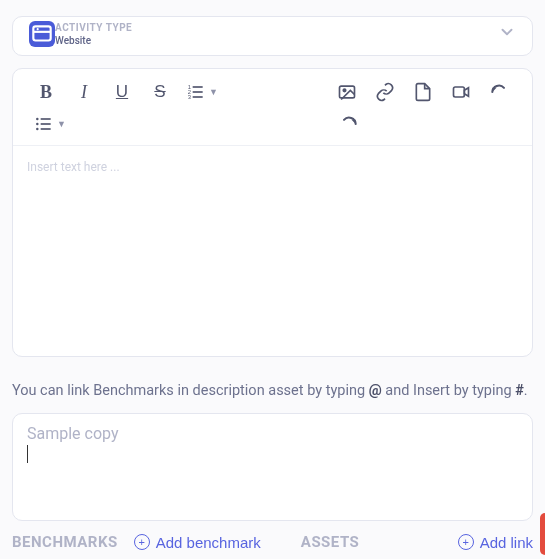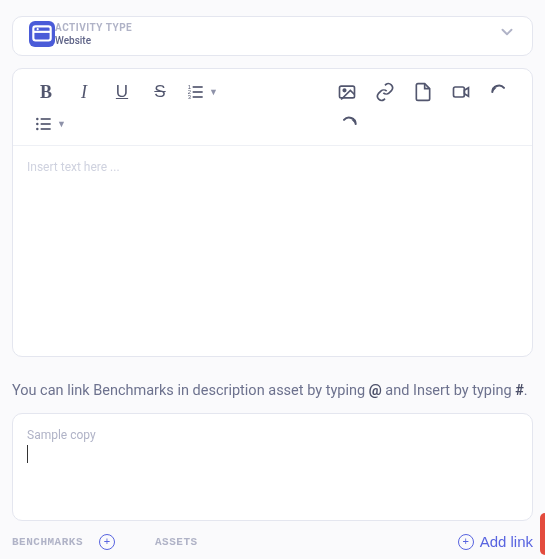--- a/index.html
+++ b/index.html
@@ -98,44 +98,43 @@
       border: 1px solid #e4e6ef;
       border-radius: 10px;
       background: #fff;
       padding: 10px 14px;
       min-height: 108px;
     }
     .sample-input {
       width: 100%;
       border: none;
       outline: none;
-      font-size: 12px;
+      font-size: 16px;
       color: #3b3f55;
       font-family: inherit;
       background: transparent;
     }
     .sample-input::placeholder { color: #b0b3c7; }
     .caret-line {
       width: 1px; height: 18px;
       background: #333;
       margin-top: 2px;
     }
     .bottom-bar {
       display: flex;
       align-items: center;
       padding: 0 12px;
       gap: 16px;
       font-size: 13px;
     }
     .sec-label {
       color: #b0b3c7;
       font-weight: 700;
-      font-size: 11px;
+      font-size: 15px;
       letter-spacing: 0.5px;
-      font-family: Liberation Mono, monospace;
     }
     .add-link {
       display: flex;
       align-items: center;
       gap: 6px;
       color: #5864e0;
       font-weight: 500;
       font-size: 15px;
       cursor: pointer;
       border: none;
@@ -273,20 +272,21 @@
 
 <div class="sample-card">
   <input class="sample-input" placeholder="Sample copy" style="">
   <div class="caret-line"></div>
 </div>
 
 <div class="bottom-bar">
   <span class="sec-label">BENCHMARKS</span>
   <button class="add-link">
     <span class="plus-circle">+</span>
+    <span>Add benchmark</span>
   </button>
   <span class="spacer"></span>
   <span class="sec-label">ASSETS</span>
   <span class="big-spacer"></span>
   <button class="add-link">
     <span class="plus-circle">+</span>
     <span>Add link</span>
   </button>
 </div>
 

